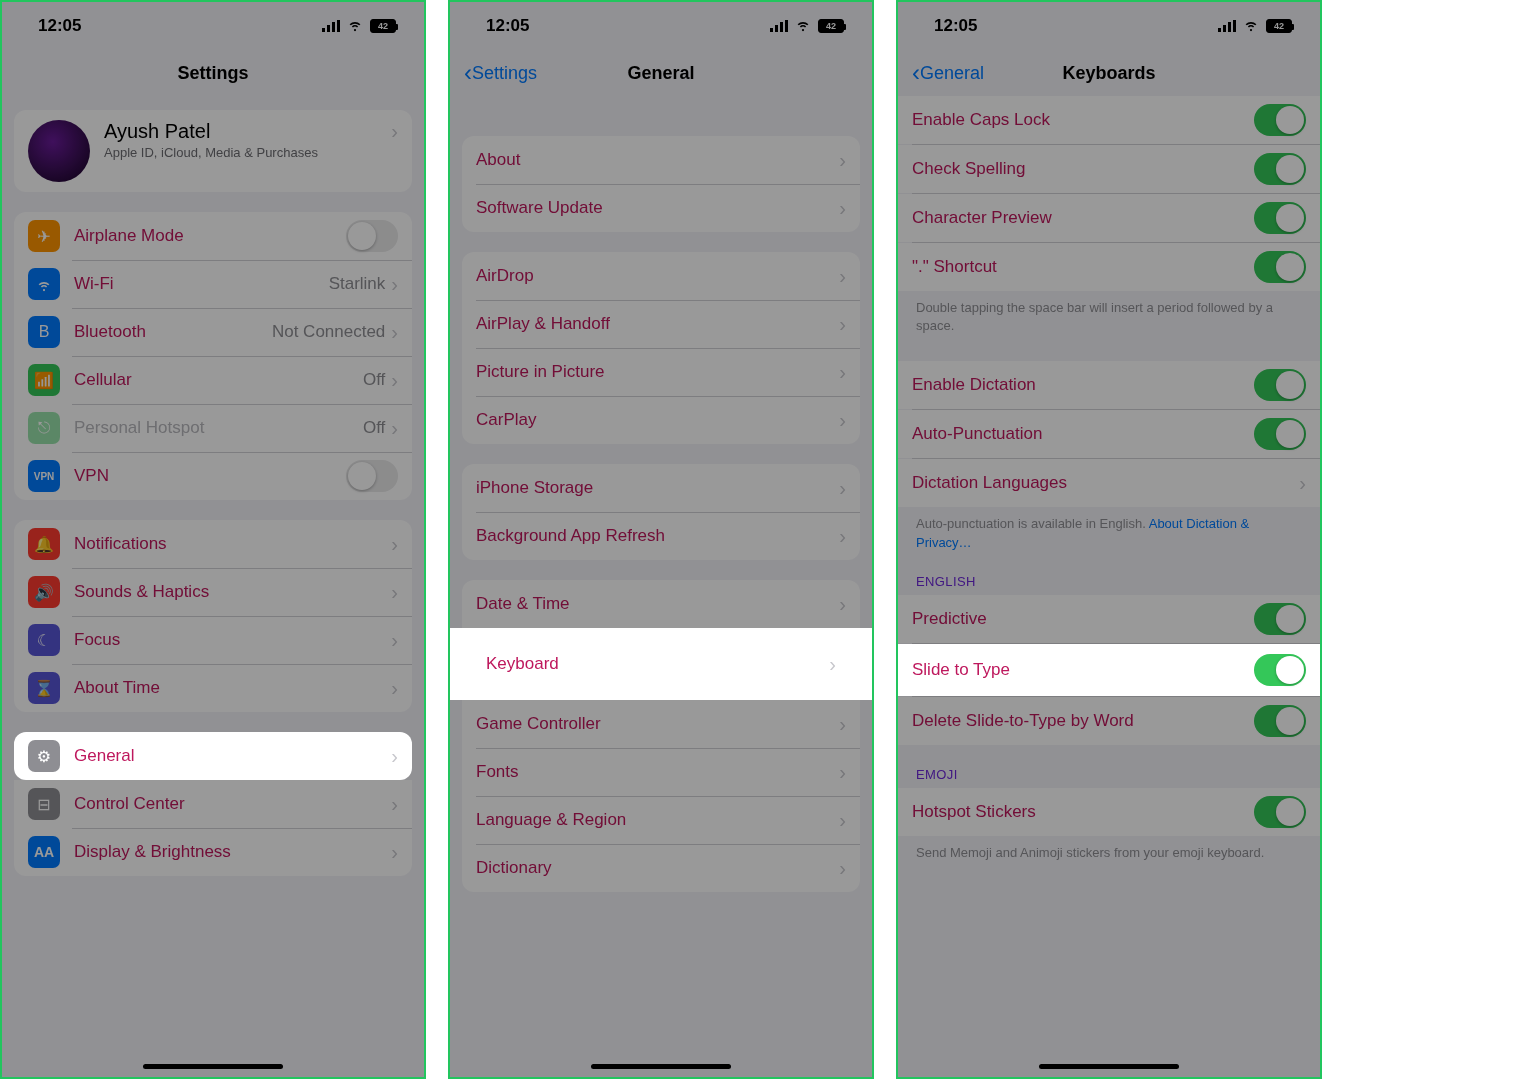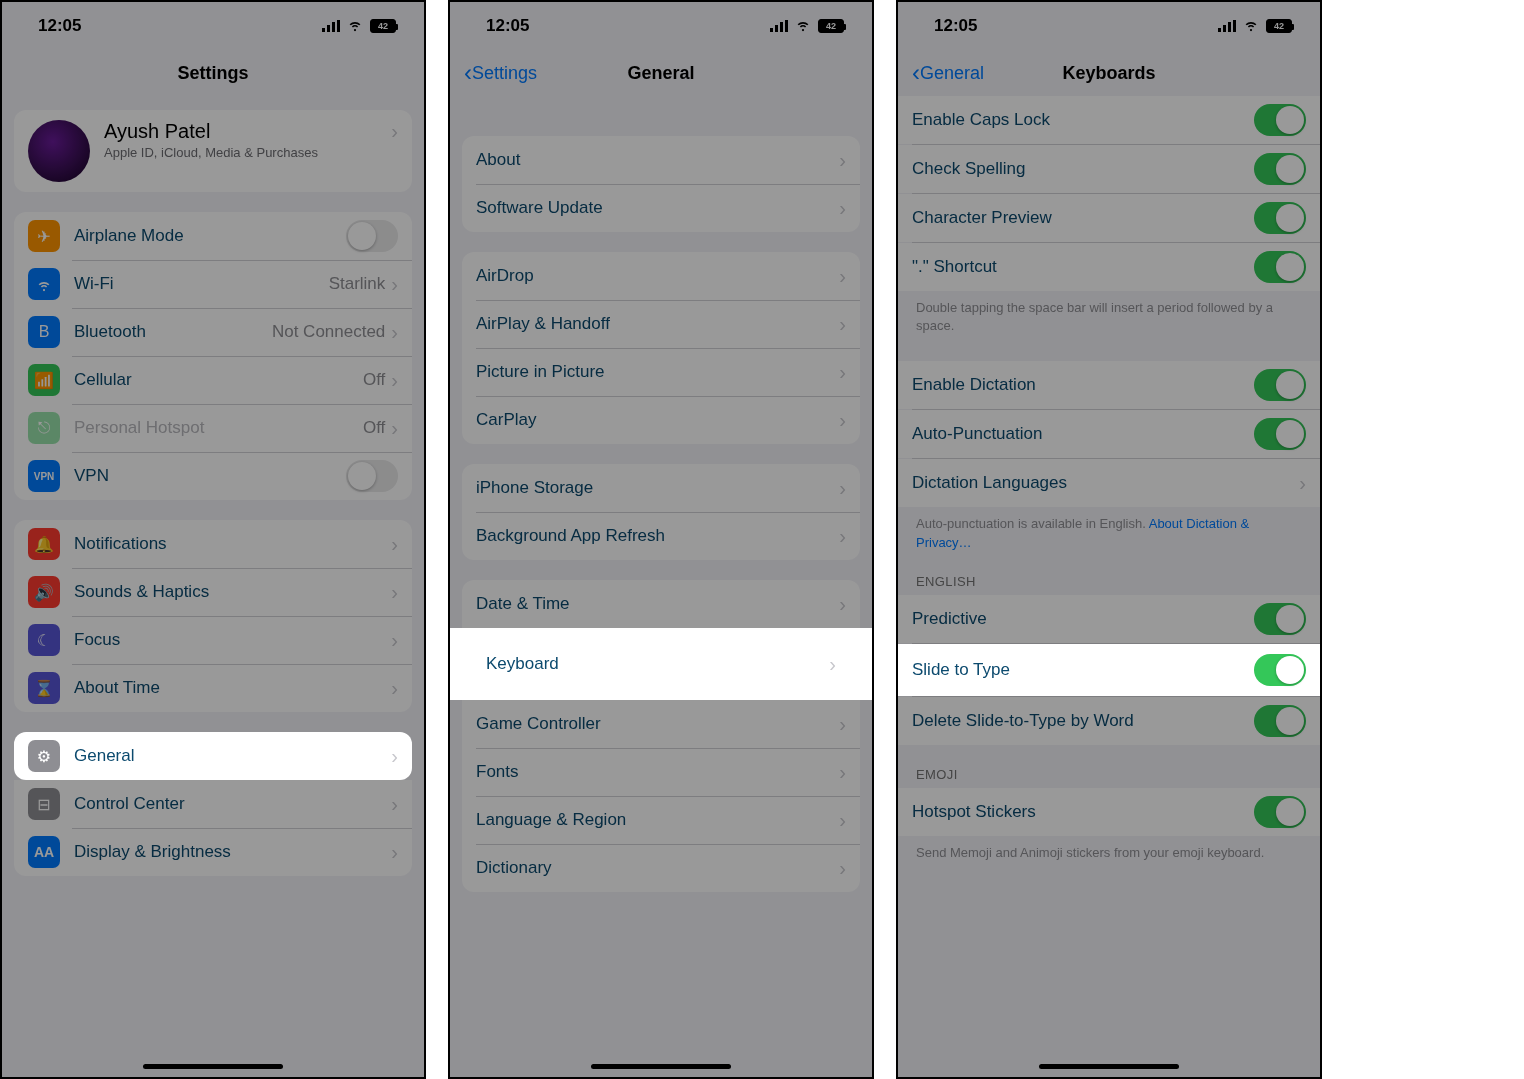--- a/index.html
+++ b/index.html
@@ -9,21 +9,21 @@
     width: 1524px;
     height: 1079px;
     display: flex;
     gap: 22px;
     overflow: hidden;
   }
   .phone {
     position: relative;
     width: 426px;
     height: 1079px;
-    border: 2px solid #000000;
+    border: 2px solid #22c55e;
     background: #f2f2f7;
     overflow: hidden;
   }
   .dim-overlay {
     position: absolute;
     inset: 0;
     background: rgba(0,0,0,0.40);
     pointer-events: none;
     z-index: 50;
   }
@@ -91,21 +91,21 @@
     top:0; left:14px; right:0;
     height:1px;
     background:#d1d1d6;
   }
   .row.with-icon + .row.with-icon::before { left:58px; }
   .row-icon {
     width:32px;height:32px;border-radius:7px;
     display:flex;align-items:center;justify-content:center;
     margin-right:14px;color:#fff;flex-shrink:0;
   }
-  .row-label { flex:1; font-size:17px; color:#0c4a6e; }
+  .row-label { flex:1; font-size:17px; color:#be185d; }
   .row-label.disabled { color:#b7b7bc; }
   .row-value { font-size:17px; color:#8e8e93; margin-right:6px; }
   .chevron { color:#c7c7cc; font-size:20px; }
   .toggle {
     width:52px;height:32px;border-radius:16px;background:#e9e9ea;position:relative;flex-shrink:0;
   }
   .toggle::after{
     content:"";position:absolute;top:2px;left:2px;width:28px;height:28px;border-radius:50%;
     background:#fff;box-shadow:0 1px 3px rgba(0,0,0,0.3);
     transition:none;
@@ -139,21 +139,21 @@
     position:absolute;bottom:8px;left:50%;transform:translateX(-50%);
     width:140px;height:5px;background:#000;border-radius:3px;
   }
   
   .flat .row { background:#fff; }
   .flat .sep { height:1px; background:#d1d1d6; margin-left:14px;}
   .hint {
     font-size:13px;color:#8e8e93;padding:8px 18px 0;line-height:1.4;
   }
   .section-label {
-    font-size:13px;color:#737373;padding:22px 18px 6px;
+    font-size:13px;color:#6d28d9;padding:22px 18px 6px;
     letter-spacing:0.4px;
   }
   .link { color:#007aff; }
 </style>
 </head>
 <body>
 
 <div class="phone p1">
   <div class="dim-overlay"></div>
 

